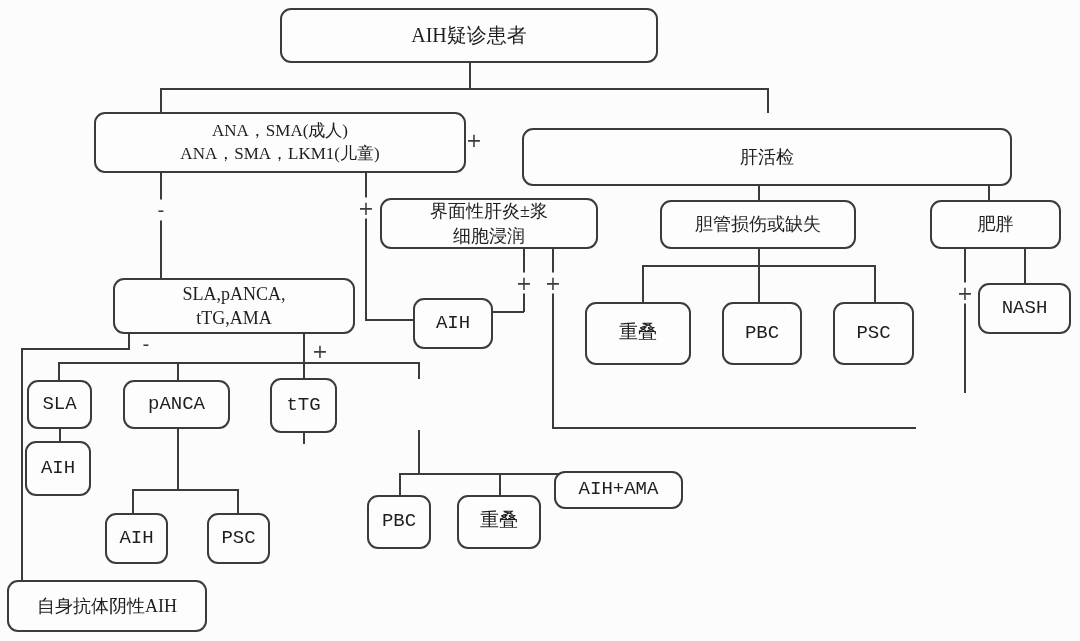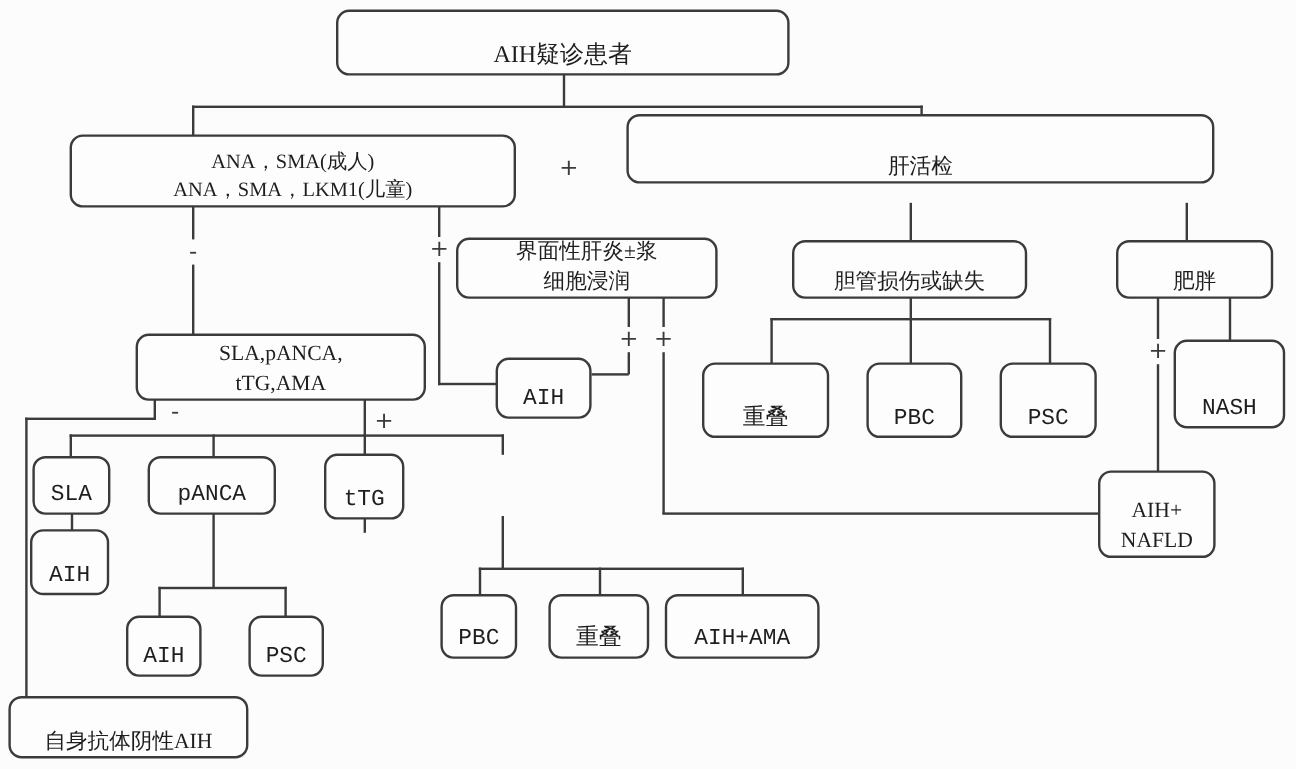--- a/index.html
+++ b/index.html
@@ -2,31 +2,31 @@
 <html><head>
 <meta charset="utf-8">
 <style>
   html,body{margin:0;padding:0;background:#f2f2f2;}
   .canvas{
     position:relative;width:1080px;height:641px;background:#fcfcfc;
     font-family:"Liberation Serif","DejaVu Serif",serif;color:#1e1e1e;overflow:hidden;
   }
   .node{
     position:absolute;background:#fdfdfd;border:2px solid #3b3b3b;border-radius:11px;
-    display:flex;align-items:flex-end;justify-content:center;text-align:center;
+    display:flex;align-items:center;justify-content:center;text-align:center;
     box-sizing:border-box;
   }
   .node .lbl{white-space:pre-line;line-height:1.35;padding:1px 4px;}
   .vl{position:absolute;width:2px;background:#3b3b3b;}
   .hl{position:absolute;height:2px;background:#3b3b3b;}
   .elabel{
     position:absolute;transform:translate(-50%,-50%);font-size:19px;color:#3b3b3b;
     background:#fcfcfc;padding:1px 3px;line-height:1;font-family:"DejaVu Sans",sans-serif;
   }
-  .fs20{font-size:20px;} .fs18{font-size:18px;} .fs17{font-size:17px;} .fs19{font-size:19px;font-family:Liberation Mono, monospace;}
+  .fs20{font-size:20px;} .fs18{font-size:18px;} .fs17{font-size:17px;margin-left:36px;} .fs19{font-size:19px;font-family:Liberation Mono, monospace;}
 </style>
 </head>
 <body>
 
 <div class="canvas">
 
   <div class="vl" style="left:469px;top:62px;height:27px"></div>
   <div class="hl" style="left:160px;top:88px;width:609px"></div>
   <div class="vl" style="left:160px;top:88px;height:25px"></div>
   <div class="vl" style="left:767px;top:88px;height:25px"></div>
@@ -88,21 +88,21 @@
 
   <div class="node fs20" style="left:280px;top:8px;width:378px;height:55px">
     <span class="lbl">AIH疑诊患者</span>
   </div>
 
   <div class="node fs17" style="left:58px;top:112px;width:372px;height:61px">
     <span class="lbl">ANA，SMA(成人)
 ANA，SMA，LKM1(儿童)</span>
   </div>
 
-  <div class="node fs18" style="left:522px;top:95px;width:490px;height:58px">
+  <div class="node fs18" style="left:522px;top:128px;width:490px;height:58px">
     <span class="lbl">肝活检</span>
   </div>
 
   <div class="node fs18" style="left:380px;top:198px;width:218px;height:51px">
     <span class="lbl">界面性肝炎±浆
 细胞浸润</span>
   </div>
 
   <div class="node fs18" style="left:660px;top:200px;width:196px;height:49px">
     <span class="lbl">胆管损伤或缺失</span>
@@ -121,28 +121,24 @@
   </div>
 
   <div class="node fs19" style="left:722px;top:302px;width:80px;height:63px">
     <span class="lbl">PBC</span>
   </div>
 
   <div class="node fs19" style="left:833px;top:302px;width:81px;height:63px">
     <span class="lbl">PSC</span>
   </div>
 
-  <div class="node fs19" style="left:978px;top:283px;width:93px;height:74px">
+  <div class="node fs19" style="left:978px;top:283px;width:93px;height:51px">
     <span class="lbl">NASH</span>
   </div>
 
-  <div class="node fs18" style="left:915px;top:392px;width:98px;height:73px">
-    <span class="lbl">AIH+
-NAFLD</span>
-  </div>
 
   <div class="node fs18" style="left:113px;top:278px;width:242px;height:56px">
     <span class="lbl">SLA,pANCA,
 tTG,AMA</span>
   </div>
 
   <div class="node fs19" style="left:27px;top:380px;width:65px;height:49px">
     <span class="lbl">SLA</span>
   </div>
 
@@ -169,21 +165,21 @@
   </div>
 
   <div class="node fs19" style="left:367px;top:495px;width:64px;height:54px">
     <span class="lbl">PBC</span>
   </div>
 
   <div class="node fs19" style="left:457px;top:495px;width:84px;height:54px">
     <span class="lbl">重叠</span>
   </div>
 
-  <div class="node fs19" style="left:554px;top:495px;width:129px;height:54px">
+  <div class="node fs19" style="left:554px;top:471px;width:129px;height:38px">
     <span class="lbl">AIH+AMA</span>
   </div>
 
   <div class="node fs18" style="left:7px;top:580px;width:200px;height:52px">
     <span class="lbl">自身抗体阴性AIH</span>
   </div>
 
 </div>
 
 </body></html>

